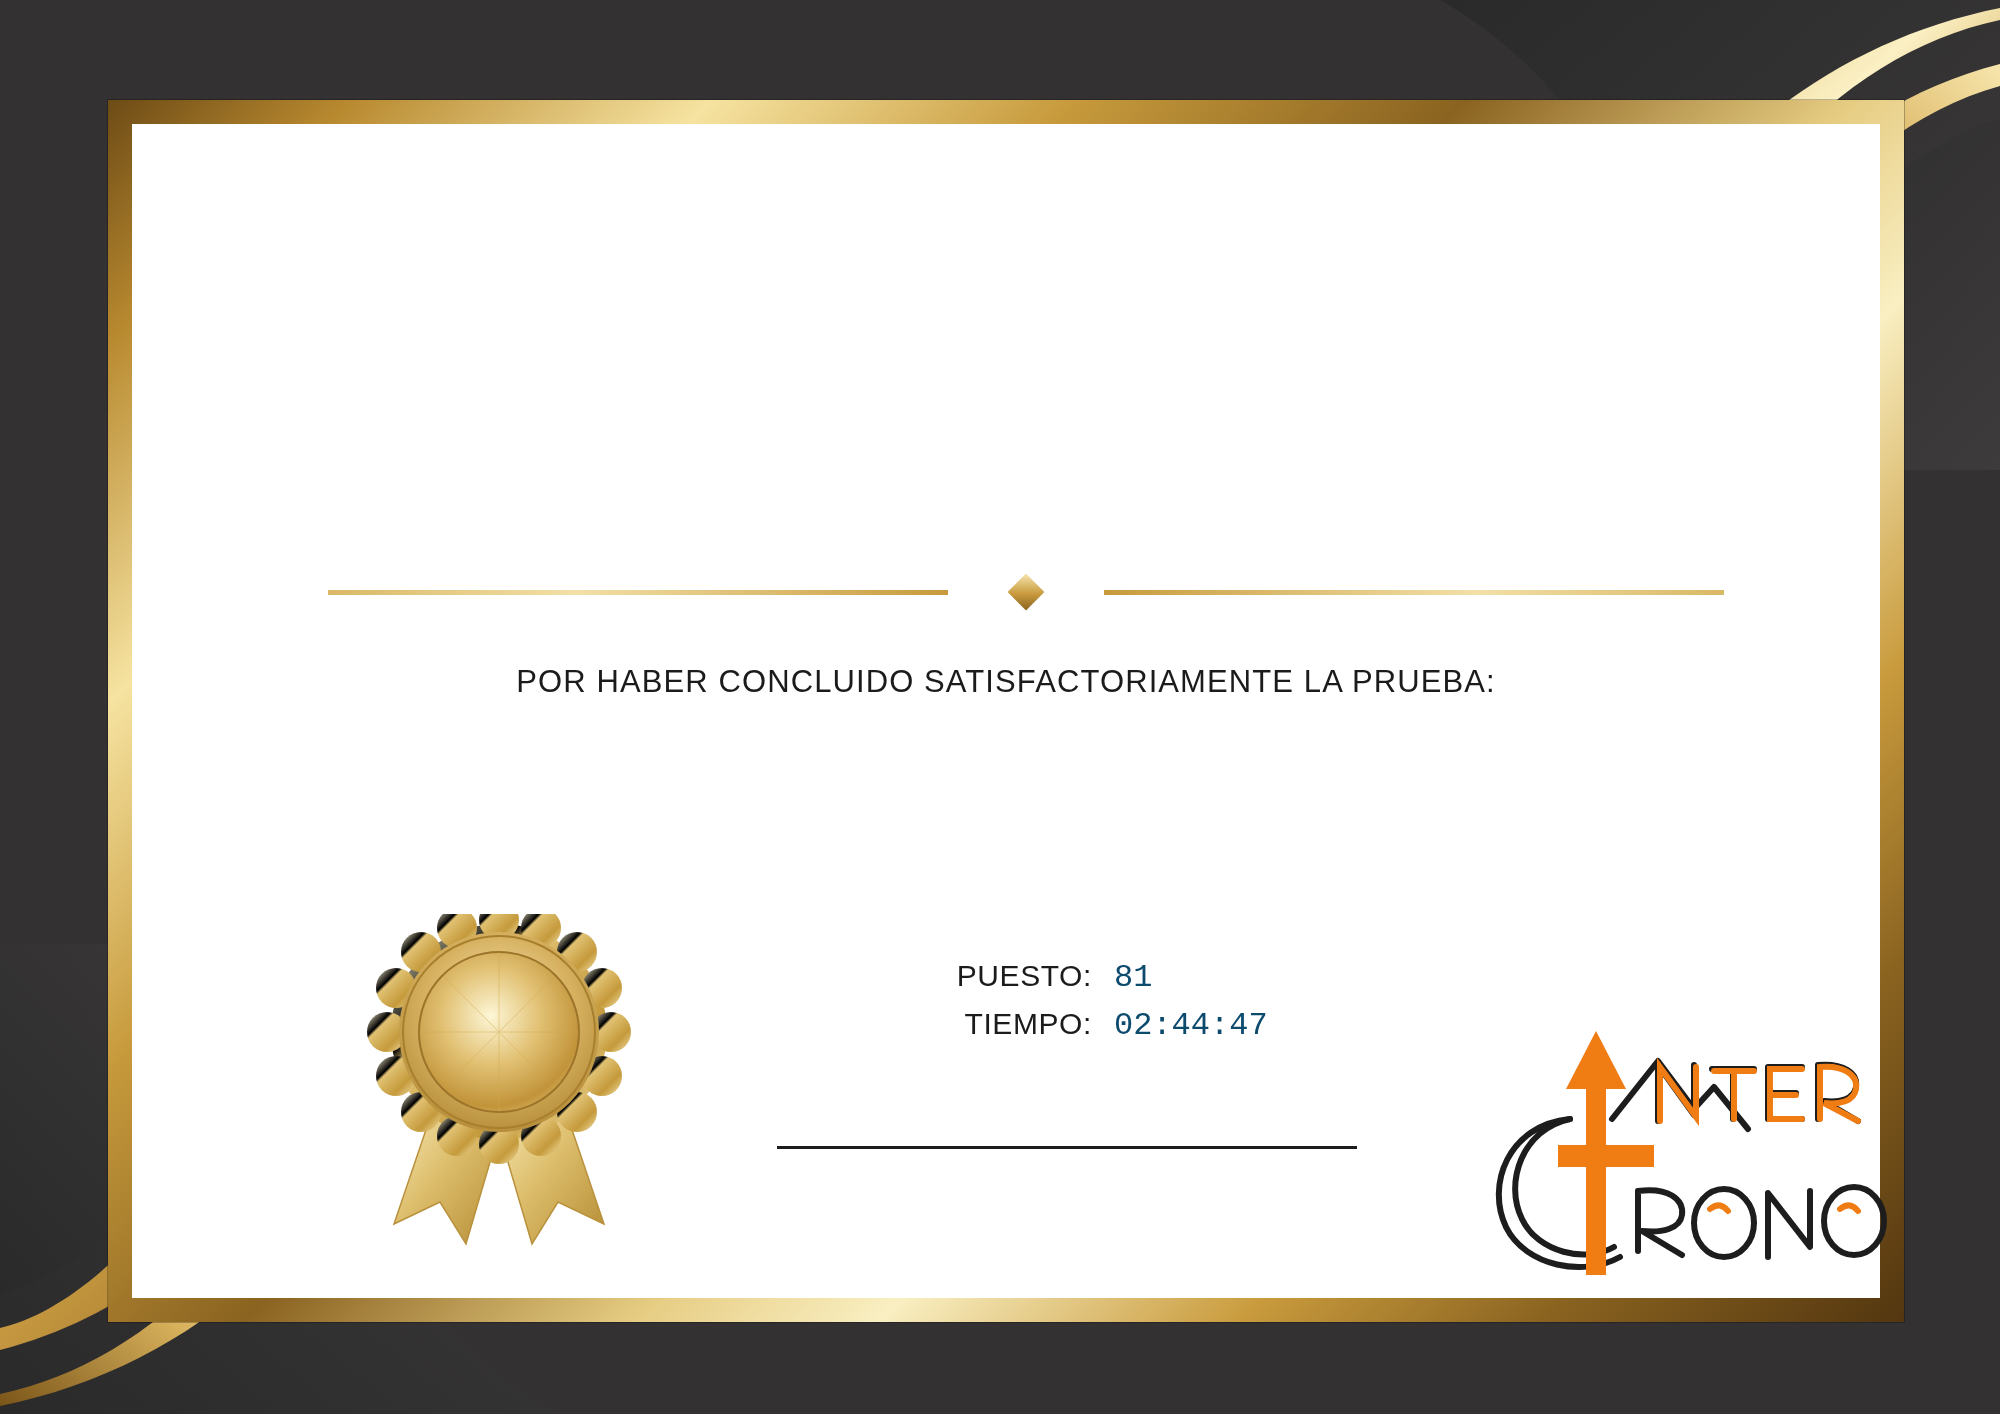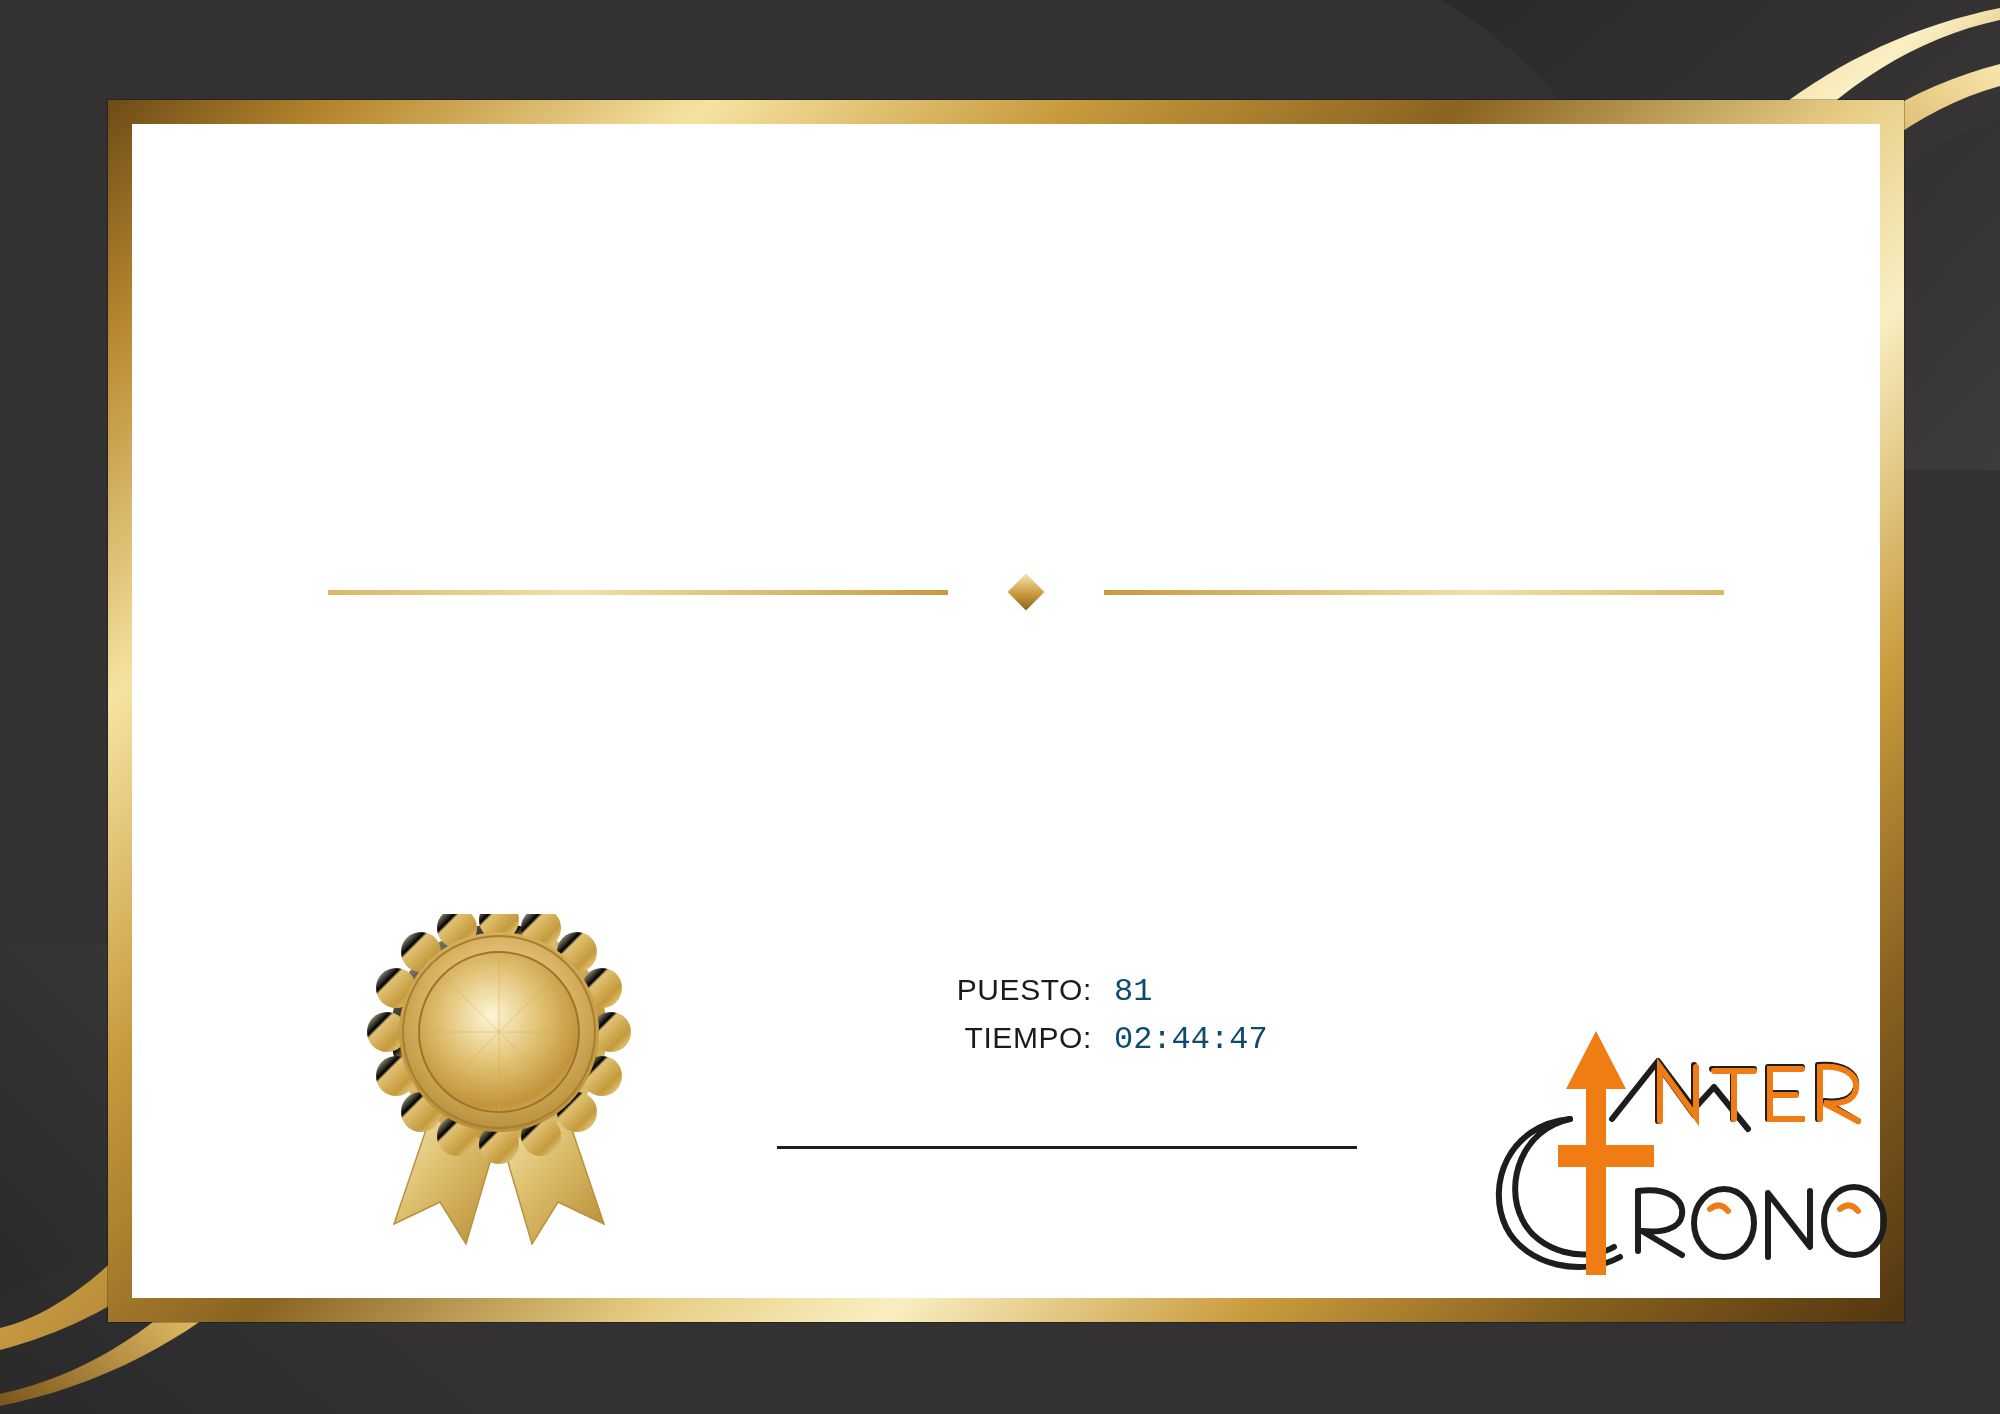--- a/index.html
+++ b/index.html
@@ -137,21 +137,20 @@
     align-items: baseline;
     height: 48px;
   }
   .result-label {
     width: 320px;
     text-align: right;
     font-size: 30px;
     letter-spacing: 0.6px;
     color: #1b1b1b;
     white-space: nowrap;
-    margin-top: 14px;
   }
   .result-value {
     padding-left: 22px;
     font-size: 32px;
     color: #0c4a6e;
     white-space: nowrap;
     font-family: Liberation Mono, monospace;
   }
   .signature-line {
     position: absolute;
@@ -240,20 +239,21 @@
     <div class="white-card">
 
 
 
       <div class="divider">
         <div class="bar left"></div>
         <div class="diamond"></div>
         <div class="bar right"></div>
       </div>
 
+      <div class="subtitle">POR HABER CONCLUIDO SATISFACTORIAMENTE LA PRUEBA:</div>
 
       <svg class="medal" viewBox="0 0 290 340">
         <defs>
           <linearGradient id="ribbonG" x1="0" y1="0" x2="1" y2="1">
             <stop offset="0%" stop-color="#f7e7b2"></stop>
             <stop offset="45%" stop-color="#dcbd6b"></stop>
             <stop offset="100%" stop-color="#b58c34"></stop>
           </linearGradient>
           <linearGradient id="rosetteG" x1="0" y1="0" x2="1" y2="1">
             <stop offset="0%" stop-color="#fdf4cd"></stop>

